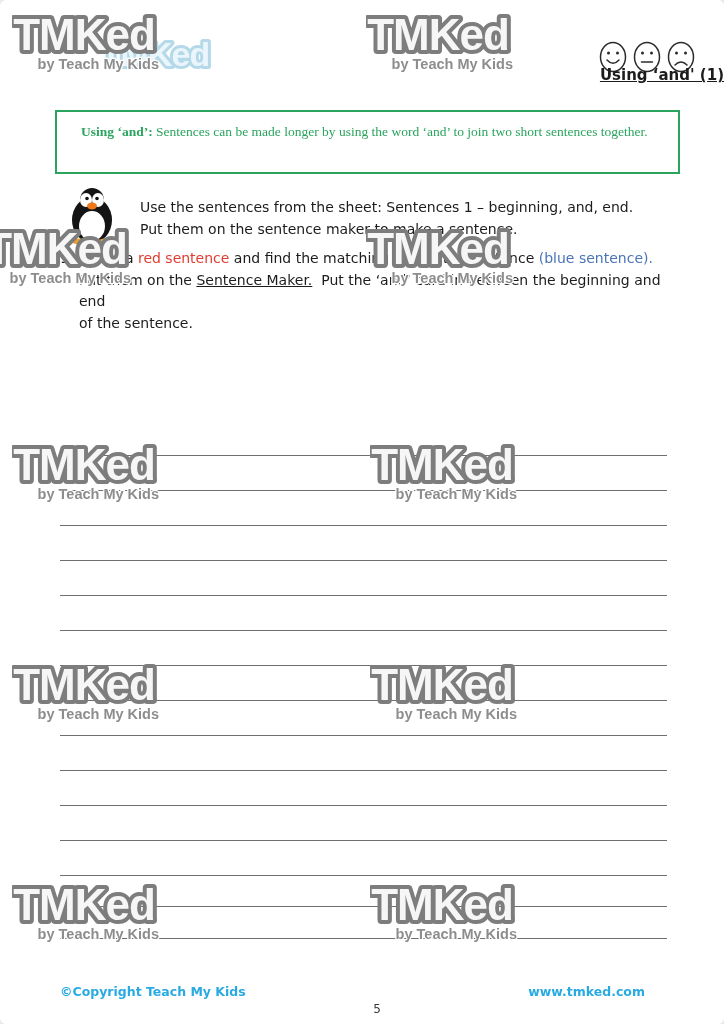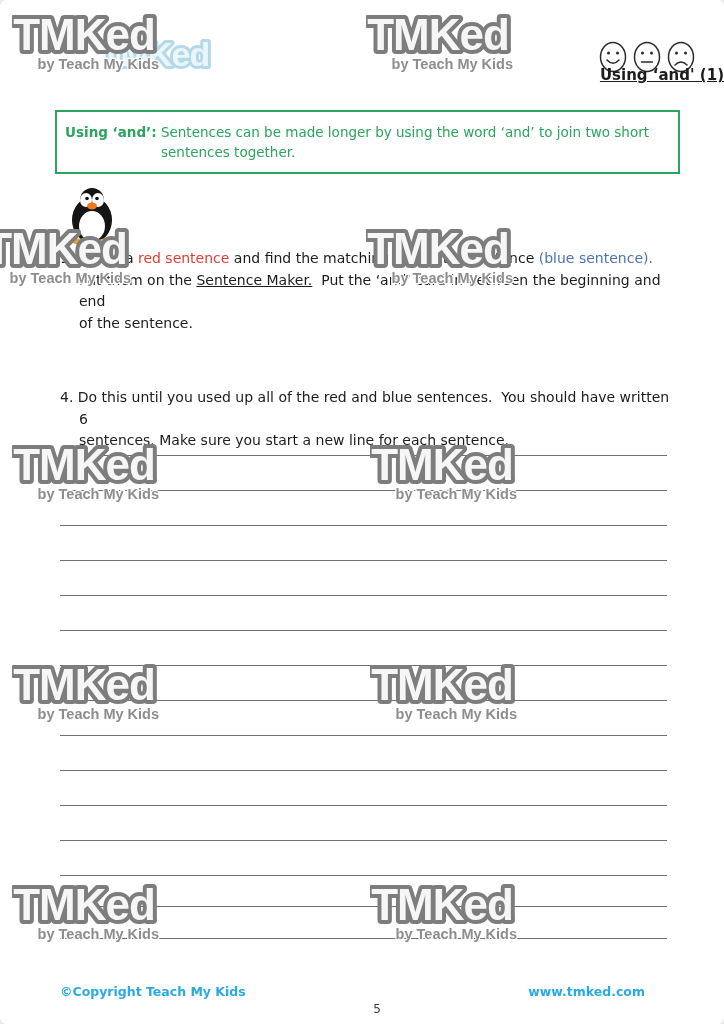--- a/index.html
+++ b/index.html
@@ -34,21 +34,21 @@
   
   .faces{position:absolute;top:40px;left:598px;z-index:2;display:flex;gap:4px;}
   .face{display:block;}
   .page-title{
     position:absolute;top:66px;left:0;width:100%;text-align:right;text-indent:46px;
     font-size:15px;font-weight:bold;text-decoration:underline;z-index:2;
   }
   
   .info-box{
     position:absolute;left:55px;top:110px;width:625px;height:64px;
-    border:2px solid var(--green);z-index:2;padding:10px 8px;
+    border:2px solid var(--green);z-index:2;padding:10px 24px;font-family:Liberation Serif, serif;
   }
   .info-text{
     color:var(--green);font-size:13.5px;line-height:20px;
     padding-left:96px;text-indent:-96px;max-width:600px;
   }
   .info-label{font-weight:bold;}
   
   .penguin{position:absolute;left:66px;top:186px;z-index:2;}
   .intro{position:absolute;left:140px;top:196px;width:560px;z-index:2;
     font-size:14px;line-height:22px;}
@@ -128,26 +128,29 @@
       <ellipse cx="32" cy="14" rx="6" ry="7" fill="#ffffff"></ellipse>
       <circle cx="21" cy="12.5" r="1.8" fill="#141414"></circle>
       <circle cx="31" cy="12.5" r="1.8" fill="#141414"></circle>
       <ellipse cx="26" cy="20" rx="5" ry="3.5" fill="#f07818"></ellipse>
       <ellipse cx="26" cy="40" rx="13" ry="15" fill="#ffffff"></ellipse>
       <ellipse cx="13" cy="55.5" rx="7" ry="3" fill="#f0a030"></ellipse>
       <ellipse cx="39" cy="55.5" rx="7" ry="3" fill="#f0a030"></ellipse>
     </svg>
   </div>
 
+  <div class="intro">
+    <div>Use the sentences from the sheet: Sentences 1 – beginning, and, end.</div>
+    <div>Put them on the sentence maker to make a sentence.</div>
+  </div>
 
   <div class="step s1"><span>1.</span><span> </span><span>Maker a </span><span class="red">red sentence</span><span> and find the matching end to the sentence </span><span class="blue">(blue sentence).</span><br><span>Put them on the </span><span class="ul">Sentence Maker.</span><span>  Put the ‘and’ card in between the beginning and end</span><br><span>of the sentence.</span></div>
 
 
 
-  <div class="step s4"><span>4.</span><span> </span><span>Do this until you used up all of the red and blue sentences.  You should have written 6</span><br><span>sentences. Make sure you start a new line for each sentence.</span></div>
 
   <div class="footer-copyright">©Copyright Teach My Kids</div>
   <div class="footer-page">5</div>
   <div class="footer-site">www.tmked.com</div>
 <div class="writing-line" style="top: 455px;"></div>
     <div class="writing-line" style="top: 490px;"></div>
     <div class="writing-line" style="top: 525px;"></div>
     <div class="writing-line" style="top: 560px;"></div>
     <div class="writing-line" style="top: 595px;"></div>
     <div class="writing-line" style="top: 630px;"></div>

